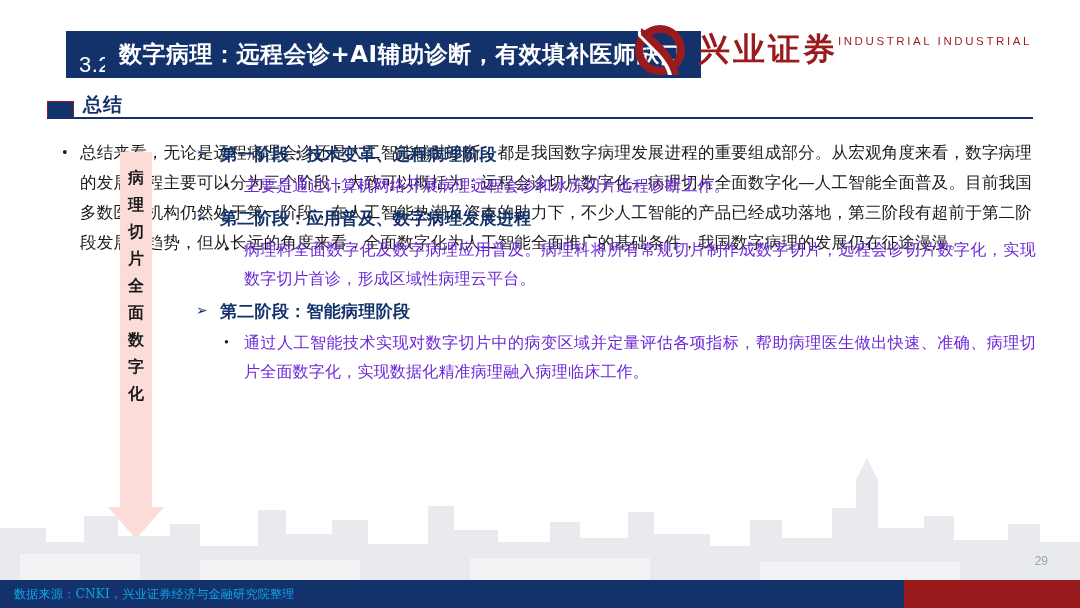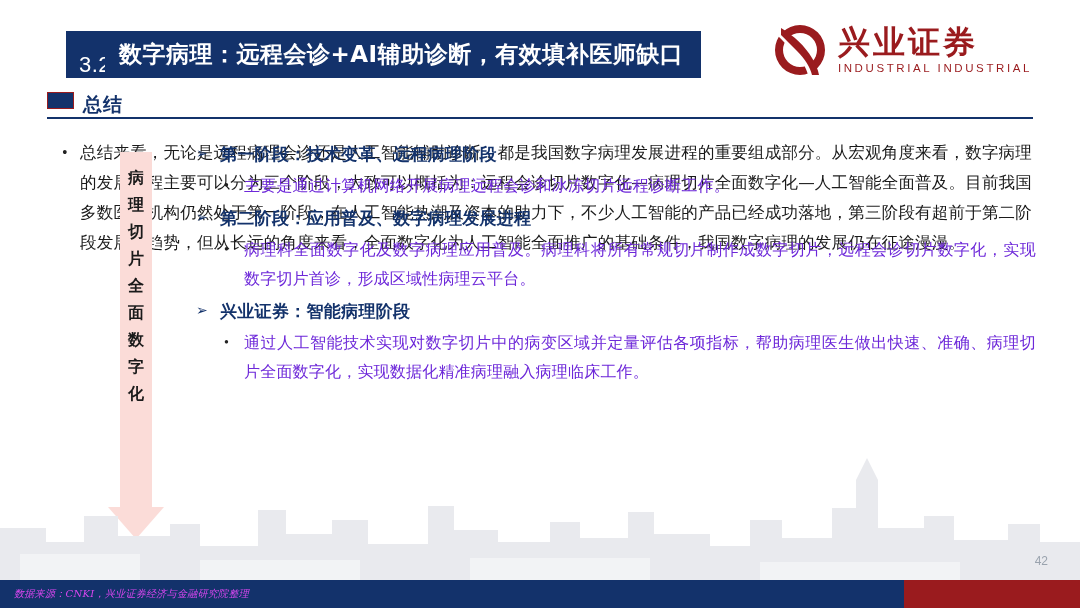--- a/index.html
+++ b/index.html
@@ -70,21 +70,21 @@
     display: flex;
     align-items: center;
     gap: 10px;
   }
   .logo-mark {
     width: 56px; height: 56px;
     position: relative;
   }
   .logo-text {
     display: flex;
-    flex-direction: column;
+    flex-direction: row;
     justify-content: center;
   }
   .logo-cn {
     font-size: 32px;
     font-weight: bold;
     color: #9a1b1e;
     letter-spacing: 3px;
     font-family: "DejaVu Sans", "Liberation Sans", sans-serif;
     line-height: 1.05;
   }
@@ -100,21 +100,21 @@
   .sub-rule {
     position: absolute;
     left: 47px; top: 117px;
     width: 986px; height: 2px;
     background: #13326b;
   }
   .sub-head {
     position: absolute;
     left: 47px; top: 92px;
     display: flex;
-    align-items: flex-start;
+    align-items: flex-end;
     gap: 9px;
   }
   .sub-marker {
     width: 27px; height: 17px;
     background: #13326b;
     border: 1.5px solid #9a1b1e;
     box-sizing: border-box;
   }
   .sub-label {
     color: #13326b;
@@ -264,26 +264,25 @@
   .footer {
     position: absolute;
     left: 0; bottom: 0;
     width: 1080px;
     height: 28px;
     background: #13326b;
     display: flex;
     align-items: center;
   }
   .footer-text {
-    color: #d946ef;
-    font-size: 10px;
+    color: #0ea5e9;
+    font-size: 12px;
     margin-left: 14px;
     font-family: "DejaVu Serif", "Liberation Serif", serif;
     letter-spacing: 0.3px;
-    font-style: italic;
   }
   .footer-accent {
     position: absolute;
     right: 0; bottom: 0;
     width: 176px; height: 28px;
     background: #9a1b1e;
   }
 </style>
 </head>
 <body>
@@ -352,21 +351,21 @@
       </div>
       <div class="stage-body">
         <span class="sub-dot">•</span>
         <span class="stage-text">病理科全面数字化及数字病理应用普及。病理科将所有常规切片制作成数字切片，远程会诊切片数字化，实现数字切片首诊，形成区域性病理云平台。</span>
       </div>
     </div>
 
     <div class="stage">
       <div class="stage-head">
         <span class="arrow-bullet">➢</span>
-        <span class="stage-title">兴业证券：智能病理阶段</span>
+        <span class="stage-title">第二阶段：智能病理阶段</span>
       </div>
       <div class="stage-body">
         <span class="sub-dot">•</span>
         <span class="stage-text">通过人工智能技术实现对数字切片中的病变区域并定量评估各项指标，帮助病理医生做出快速、准确、病理切片全面数字化，实现数据化精准病理融入病理临床工作。</span>
       </div>
     </div>
 
   </div>
 
   <div class="skyline">
@@ -403,20 +402,20 @@
       </g>
       <g fill="#f2f3f5">
         <rect x="20" y="104" width="120" height="26"></rect>
         <rect x="200" y="110" width="160" height="20"></rect>
         <rect x="470" y="108" width="180" height="22"></rect>
         <rect x="760" y="112" width="200" height="18"></rect>
       </g>
     </svg>
   </div>
 
-  <div class="page-num">42</div>
+  <div class="page-num">29</div>
 
   <div class="footer">
     <span class="footer-text">数据来源：CNKI，兴业证券经济与金融研究院整理</span>
     <span class="footer-accent"></span>
   </div>
 
 </div>
 
 </body></html>

